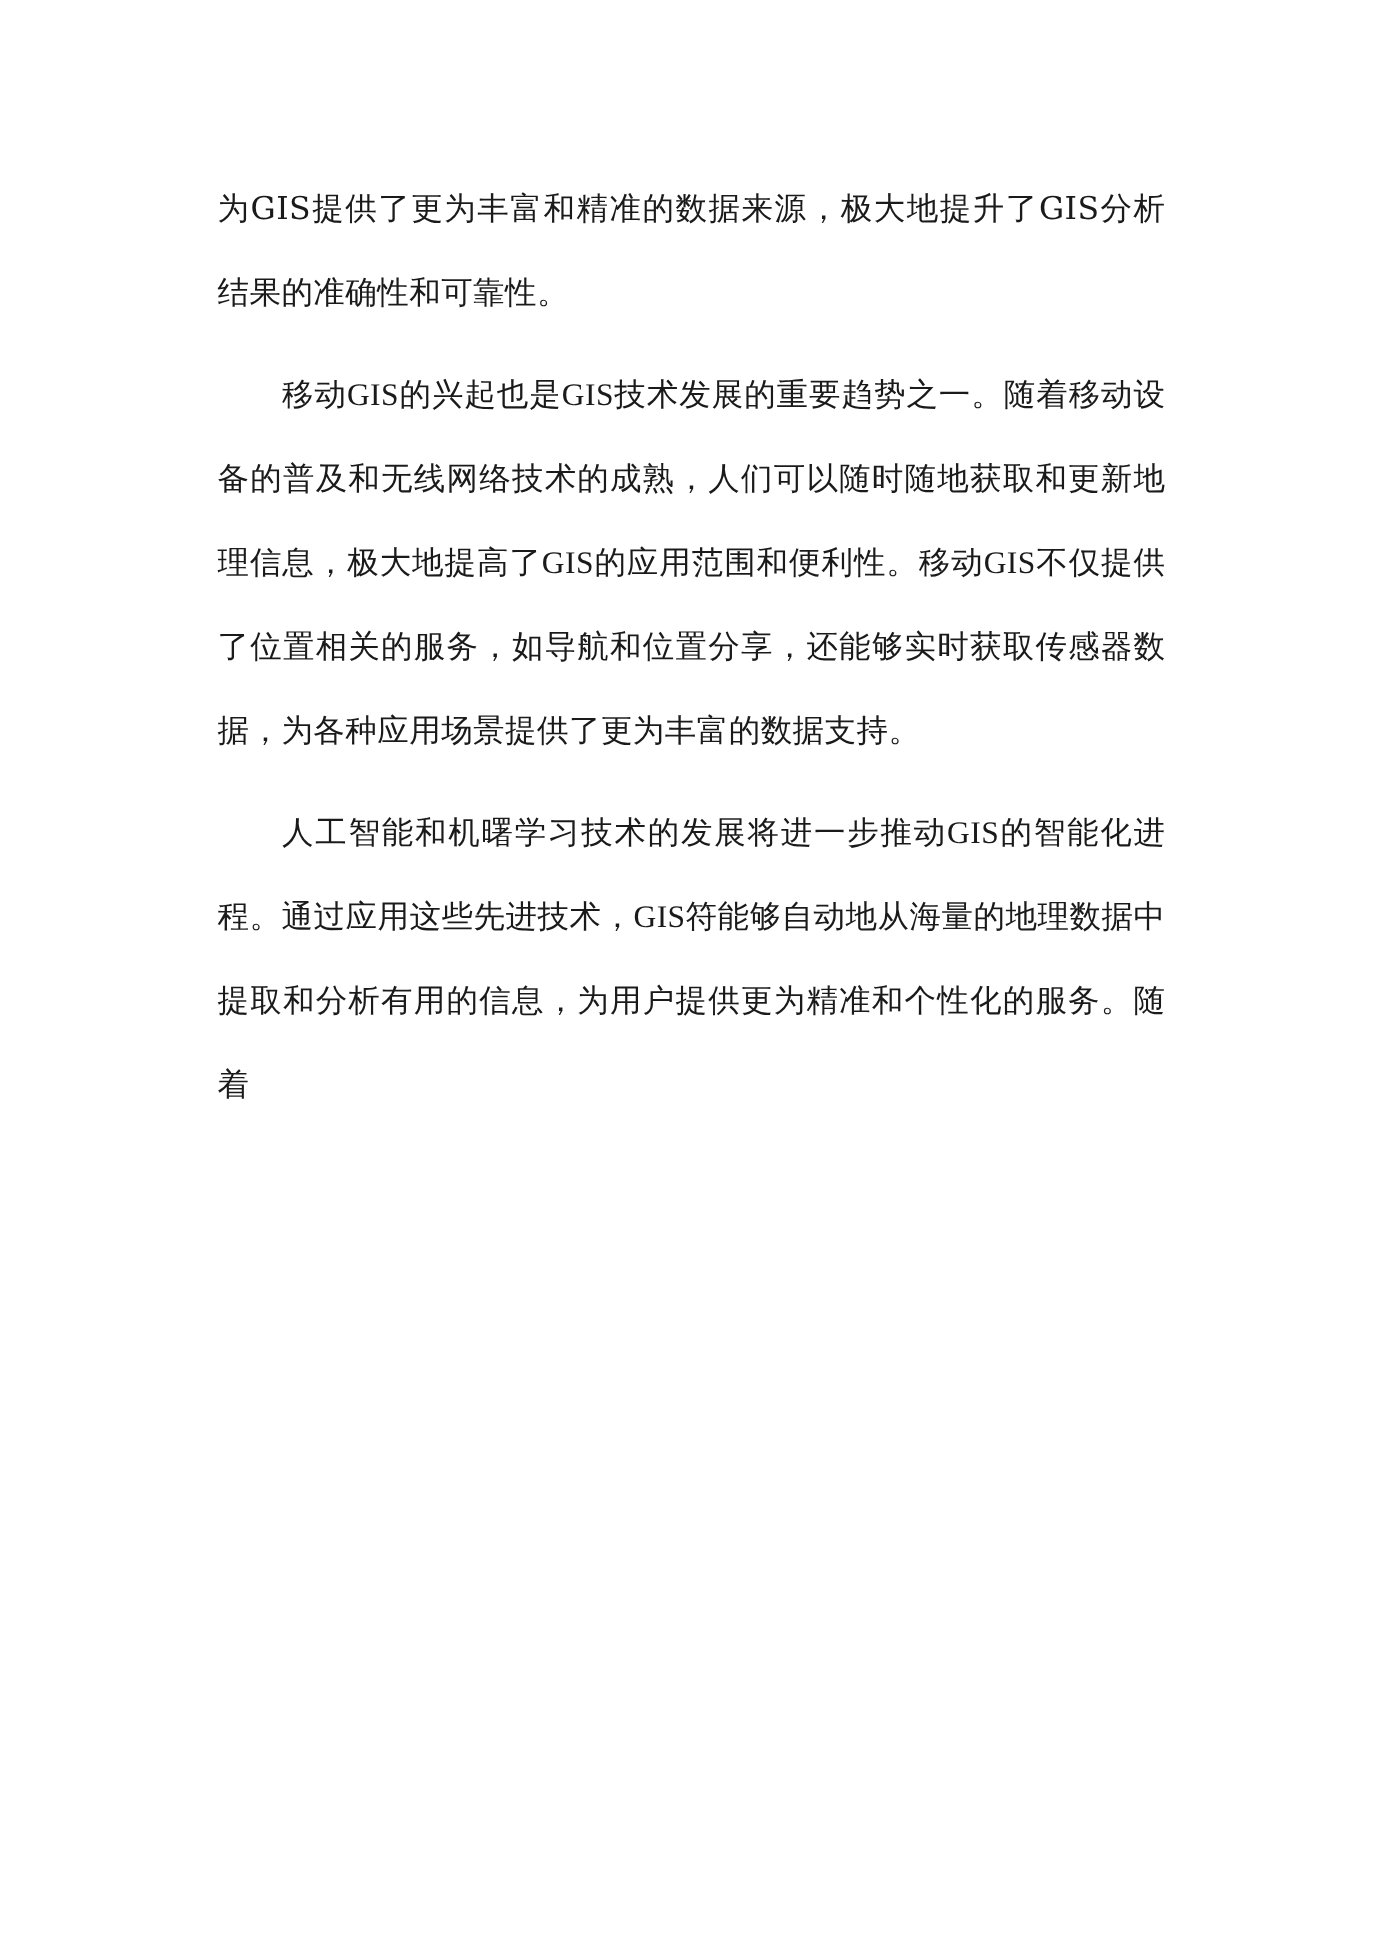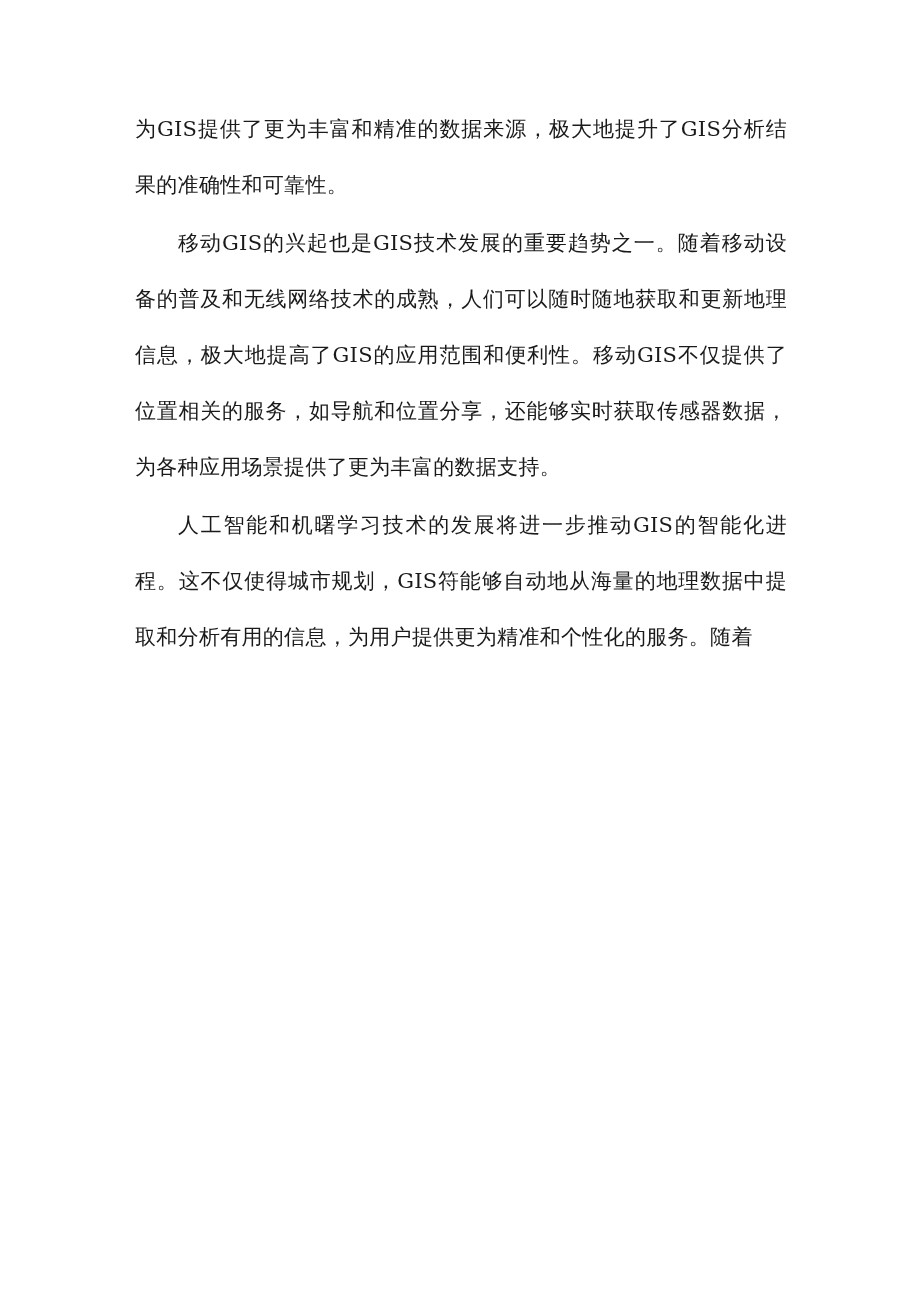--- a/index.html
+++ b/index.html
@@ -18,29 +18,30 @@
       left: 133px;
       top: 99px;
       width: 656px;
       font-family: "DejaVu Serif", "Liberation Serif", serif;
       font-size: 21px;
       line-height: 56px;
       color: #1a1a1a;
       letter-spacing: 0.3px;
     }
     .para {
-      margin: 2px;
+      margin: 12px;
       padding: 0;
       text-align: justify;
       text-align-last: left;
     }
     .para.indent {
       text-indent: 43px;
+      font-family: Liberation Serif, serif;
     }
   </style>
 </head>
 <body>
 
 <div class="page">
   <p class="para">为GIS提供了更为丰富和精准的数据来源，极大地提升了GIS分析结果的准确性和可靠性。</p>
   <p class="para indent">移动GIS的兴起也是GIS技术发展的重要趋势之一。随着移动设备的普及和无线网络技术的成熟，人们可以随时随地获取和更新地理信息，极大地提高了GIS的应用范围和便利性。移动GIS不仅提供了位置相关的服务，如导航和位置分享，还能够实时获取传感器数据，为各种应用场景提供了更为丰富的数据支持。</p>
-  <p class="para indent">人工智能和机曙学习技术的发展将进一步推动GIS的智能化进程。这不仅使得城市规划，GIS符能够自动地从海量的地理数据中提取和分析有用的信息，为用户提供更为精准和个性化的服务。随着</p>
+  <p class="para indent">人工智能和机曙学习技术的发展将进一步推动GIS的智能化进程。通过应用这些先进技术，GIS符能够自动地从海量的地理数据中提取和分析有用的信息，为用户提供更为精准和个性化的服务。随着</p>
 </div>
 
 </body></html>

